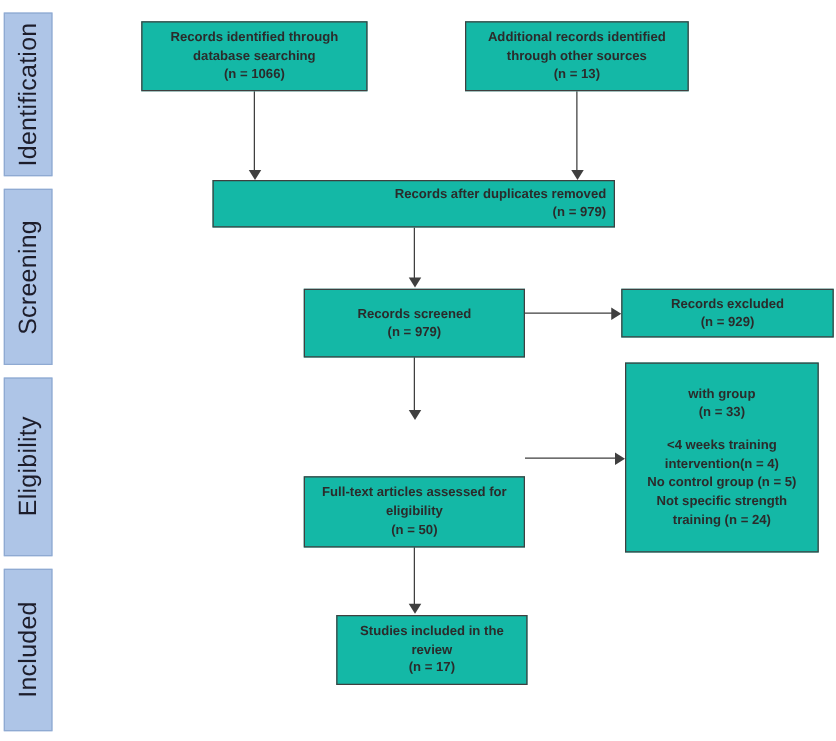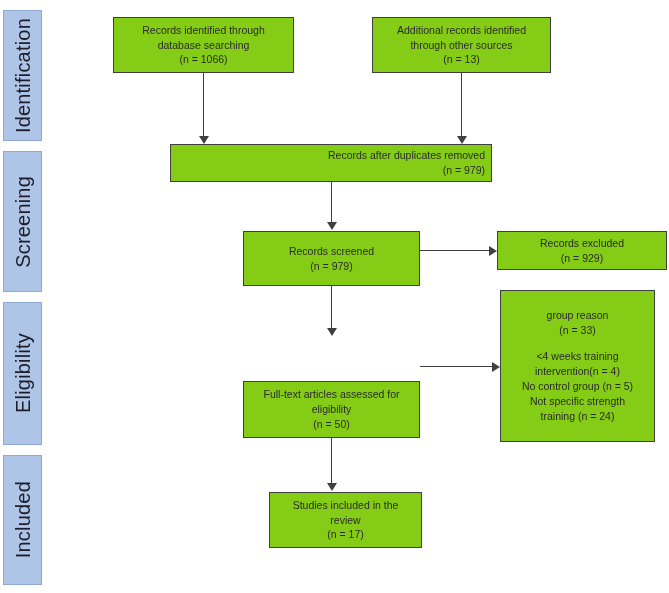--- a/index.html
+++ b/index.html
@@ -38,32 +38,33 @@
     font-size: 20px;
     line-height: 1;
     letter-spacing: 0.2px;
     color: #1d1d2b;
     white-space: nowrap;
   }
 
   
   .flow-box {
     position: absolute;
-    background: #84cc16;
+    background: #14b8a6;
     border: 1.4px solid #3f3f3f;
     box-sizing: border-box;
     display: flex;
     flex-direction: column;
     align-items: center;
     justify-content: center;
     text-align: center;
     font-size: 10.5px;
     line-height: 1.42;
     color: #2b2b2b;
     padding: 2px 6px;
+    font-weight: bold;
   }
   .flow-box .line {
     display: block;
     white-space: nowrap;
   }
   .flow-box .spacer {
     display: block;
     height: 11px;
   }
 
@@ -164,21 +165,21 @@
     <span class="line">(n = 929)</span>
   </div>
 
   <div class="flow-box" style="left:243px; top:337px; width:177px; height:57px;margin-top:44px;">
     <span class="line">Full-text articles assessed for</span>
     <span class="line">eligibility</span>
     <span class="line">(n = 50)</span>
   </div>
 
   <div class="flow-box" style="left:500px; top:290px; width:155px; height:152px;">
-    <span class="line">group reason</span>
+    <span class="line">with group</span>
     <span class="line">(n = 33)</span>
     <span class="spacer"></span>
     <span class="line">&lt;4 weeks training</span>
     <span class="line">intervention(n = 4)</span>
     <span class="line">No control group (n = 5)</span>
     <span class="line">Not specific strength</span>
     <span class="line">training (n = 24)</span>
   </div>
 
   <div class="flow-box" style="left:257px; top:492px; width:153px; height:56px;margin-left:12px;">

